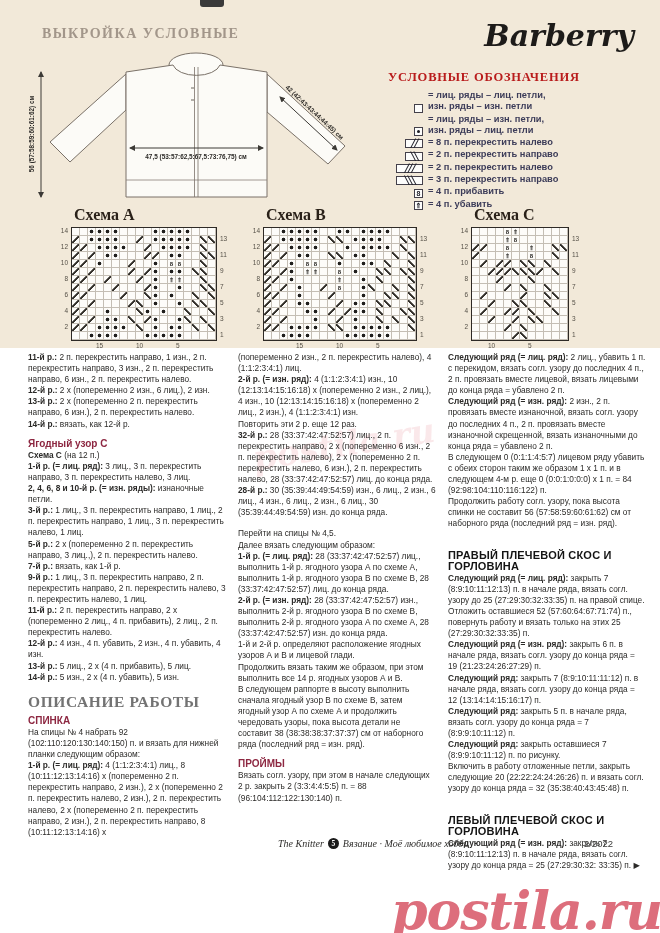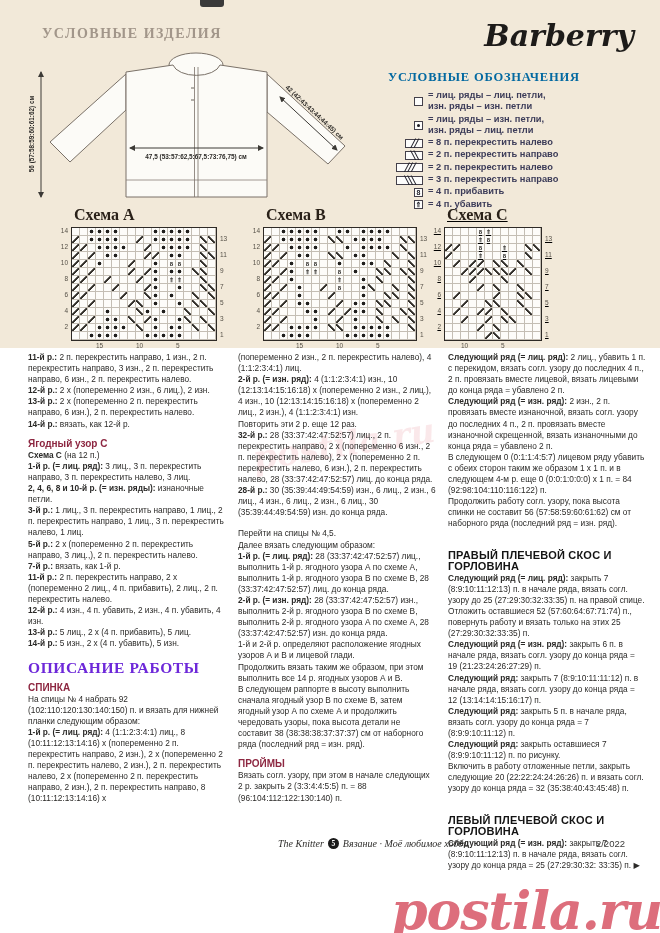--- a/index.html
+++ b/index.html
@@ -9,22 +9,22 @@
   .top-section{position:absolute;left:0;top:0;width:660px;height:348px;background:#f2e9d9;}
   .smudge{position:absolute;left:200px;top:0;width:24px;height:7px;background:#3a3a3a;border-radius:0 0 3px 3px;}
   .schematic-title{position:absolute;left:42px;top:26px;font-family:"Liberation Serif",serif;
        font-weight:bold;font-size:14px;letter-spacing:1.5px;color:#a2968a;}
   .brand{position:absolute;right:26px;top:18px;font-family:"DejaVu Serif",serif;
        font-style:italic;font-weight:bold;font-size:30px;color:#1d1b19;}
   .schematic-svg{position:absolute;left:26px;top:50px;}
   
   .legend{position:absolute;left:388px;top:70px;width:264px;}
   .legend-title{font-family:"Liberation Serif",serif;font-weight:bold;font-size:12.5px;
-       letter-spacing:0.8px;color:#0369a1;margin-bottom:5px;}
-  .leg-row{display:flex;align-items:center;margin-bottom:1px;}
+       letter-spacing:0.8px;color:#b91c1c;margin-bottom:5px;}
+  .leg-row{display:flex;align-items:flex-end;margin-bottom:1px;}
   .leg-sym{width:40px;display:flex;justify-content:flex-end;padding-right:5px;box-sizing:border-box;margin-top:1px;}
   .box{width:9px;height:9px;border:1px solid #44404a;background:#fdfdfc;box-sizing:border-box;
        display:inline-flex;align-items:center;justify-content:center;
        font-size:7px;line-height:7px;color:#23222b;font-weight:bold;}
   .box.wide2{width:18px;} .box.wide3{width:27px;}
   .box .diag{font-size:8px;letter-spacing:-1.5px;font-weight:bold;transform:translateY(-0.5px);}
   .dotmark{width:3.5px;height:3.5px;border-radius:50%;background:#1c1b22;}
   .leg-text{font-size:9.3px;line-height:11.3px;font-weight:bold;color:#3c3c59;}
   
   .chart{position:absolute;}
@@ -43,46 +43,46 @@
   .side-num.right{text-align:left;padding-left:3px;box-sizing:border-box;}
   .chart-flex{display:flex;}
   .bottom-nums{position:relative;height:9px;}
   .bottom-nums span{position:absolute;top:1px;font-size:6.5px;color:#555047;}
   
   .text-area{position:absolute;left:28px;top:352px;display:flex;gap:12px;}
   .col{width:198px;font-size:8.3px;line-height:11.1px;color:#2b2a28;}
   .col p{margin:0;text-align:left;}
   .col .lead{font-weight:bold;}
   .desc-h{font-family:"Liberation Serif",serif;font-weight:bold;font-size:15.5px;
-       letter-spacing:0.6px;color:#6d28d9;margin:13px 0 5px 0;}
+       letter-spacing:0.6px;color:#737373;margin:13px 0 5px 0;}
   .sec-h{font-weight:bold;font-size:10px;color:#8d2741;margin:8px 0 1px 0;}
   .sub-h{font-weight:bold;font-size:11px;color:#141414;margin:20px 0 1px 0;letter-spacing:0.2px;}
   .gap{height:10px;}
   
-  .footer{position:absolute;left:0;right:0;top:838px;display:flex;align-items:center;
+  .footer{position:absolute;left:0;right:12px;top:838px;display:flex;align-items:center;
        padding-left:278px;padding-right:35px;box-sizing:border-box;
        font-family:"Liberation Serif",serif;font-style:italic;font-size:10px;color:#2e2d2b;}
   .footer .badge{display:inline-flex;width:11px;height:11px;border-radius:50%;background:#1b1b1b;
        color:#fff;font-style:normal;font-weight:bold;font-size:7.5px;align-items:center;
        justify-content:center;margin:0 4px;}
   .footer .issue{margin-left:auto;font-style:normal;font-family:"Liberation Sans",sans-serif;font-size:9.5px;color:#3a3a38;}
   
   .watermark-big{position:absolute;right:-2px;bottom:-8px;font-family:"DejaVu Serif",serif;
        font-weight:bold;font-style:italic;font-size:52px;color:#dd6e7c;letter-spacing:-1px;}
   .watermark-faint{position:absolute;left:252px;top:424px;font-family:"DejaVu Serif",serif;
        font-weight:bold;font-style:italic;font-size:34px;color:rgba(221,110,124,0.16);
        transform:rotate(-9deg);pointer-events:none;}
 </style>
 </head>
 <body>
 
 <div class="top-section">
   <div class="smudge"></div>
 
-  <div class="schematic-title">УСЛОВНЫЕ ИЗДЕЛИЯ</div>
+  <div class="schematic-title">ВЫКРОЙКА УСЛОВНЫЕ</div>
   <div class="brand">Barberry</div>
 
   <svg class="schematic-svg" width="338" height="156" viewBox="0 0 338 156">
     <defs>
       <marker id="ah" markerWidth="7" markerHeight="7" refX="5" refY="3" orient="auto-start-reverse">
         <path d="M0,0 L6,3 L0,6 Z" fill="#3c3a36"></path>
       </marker>
     </defs>
 
     <ellipse cx="170" cy="15" rx="27" ry="12" fill="#fcfbf7" stroke="#7a7168" stroke-width="1"></ellipse>
@@ -845,21 +845,21 @@
           <div class="side-num right" style="height: 8px;"></div>
           <div class="side-num right" style="height: 8px;">1</div>
         </div>
       </div>
       <div class="bottom-nums" style="width: 178px;">
         <span style="left: 46px;">15</span>
         <span style="left: 86px;">10</span>
         <span style="left: 126px;">5</span>
       </div>
     </div>
-  <div class="chart" style="left:431px;top:206px;text-decoration:underline;">
+  <div class="chart" style="left:458px;top:206px;">
       <div class="chart-label">Схема C</div>
       <div class="chart-flex">
         <div>
           <div class="side-num left" style="height: 8px;">14</div>
           <div class="side-num left" style="height: 8px;"></div>
           <div class="side-num left" style="height: 8px;">12</div>
           <div class="side-num left" style="height: 8px;"></div>
           <div class="side-num left" style="height: 8px;">10</div>
           <div class="side-num left" style="height: 8px;"></div>
           <div class="side-num left" style="height: 8px;">8</div>
@@ -1101,20 +1101,21 @@
       <p><span class="lead">12-й р.: </span>2 х (попеременно 2 изн., 6 лиц.), 2 изн.</p>
       <p><span class="lead">13-й р.: </span>2 х (попеременно 2 п. перекрестить направо, 6 изн.), 2 п. перекрестить налево.</p>
       <p><span class="lead">14-й р.: </span>вязать, как 12-й р.</p>
       <div class="sec-h">Ягодный узор С</div>
       <p><span class="lead">Схема С </span>(на 12 п.)</p>
       <p><span class="lead">1-й р. (= лиц. ряд): </span>3 лиц., 3 п. перекрестить направо, 3 п. перекрестить налево, 3 лиц.</p>
       <p><span class="lead">2, 4, 6, 8 и 10-й р. (= изн. ряды): </span>изнаночные петли.</p>
       <p><span class="lead">3-й р.: </span>1 лиц., 3 п. перекрестить направо, 1 лиц., 2 п. перекрестить направо, 1 лиц., 3 п. перекрестить налево, 1 лиц.</p>
       <p><span class="lead">5-й р.: </span>2 х (попеременно 2 п. перекрестить направо, 3 лиц.,), 2 п. перекрестить налево.</p>
       <p><span class="lead">7-й р.: </span>вязать, как 1-й р.</p>
+      <p><span class="lead">9-й р.: </span>1 лиц., 3 п. перекрестить направо, 2 п. перекрестить направо, 2 п. перекрестить налево, 3 п. перекрестить налево, 1 лиц.</p>
       <p><span class="lead">11-й р.: </span>2 п. перекрестить направо, 2 х (попеременно 2 лиц., 4 п. прибавить), 2 лиц., 2 п. перекрестить налево.</p>
       <p><span class="lead">12-й р.: </span>4 изн., 4 п. убавить, 2 изн., 4 п. убавить, 4 изн.</p>
       <p><span class="lead">13-й р.: </span>5 лиц., 2 х (4 п. прибавить), 5 лиц.</p>
       <p><span class="lead">14-й р.: </span>5 изн., 2 х (4 п. убавить), 5 изн.</p>
       <div class="desc-h">ОПИСАНИЕ РАБОТЫ</div>
       <div class="sec-h">СПИНКА</div>
       <p>На спицы № 4 набрать 92 (102:110:120:130:140:150) п. и вязать для нижней планки следующим образом:</p>
       <p><span class="lead">1-й р. (= лиц. ряд): </span>4 (1:1:2:3:4:1) лиц., 8 (10:11:12:13:14:16) х (попеременно 2 п. перекрестить направо, 2 изн.), 2 х (попеременно 2 п. перекрестить налево, 2 изн.), 2 п. перекрестить налево, 2 х (попеременно 2 п. перекрестить направо, 2 изн.), 2 п. перекрестить направо, 8 (10:11:12:13:14:16) х</p>
     </div>
   <div class="col">

